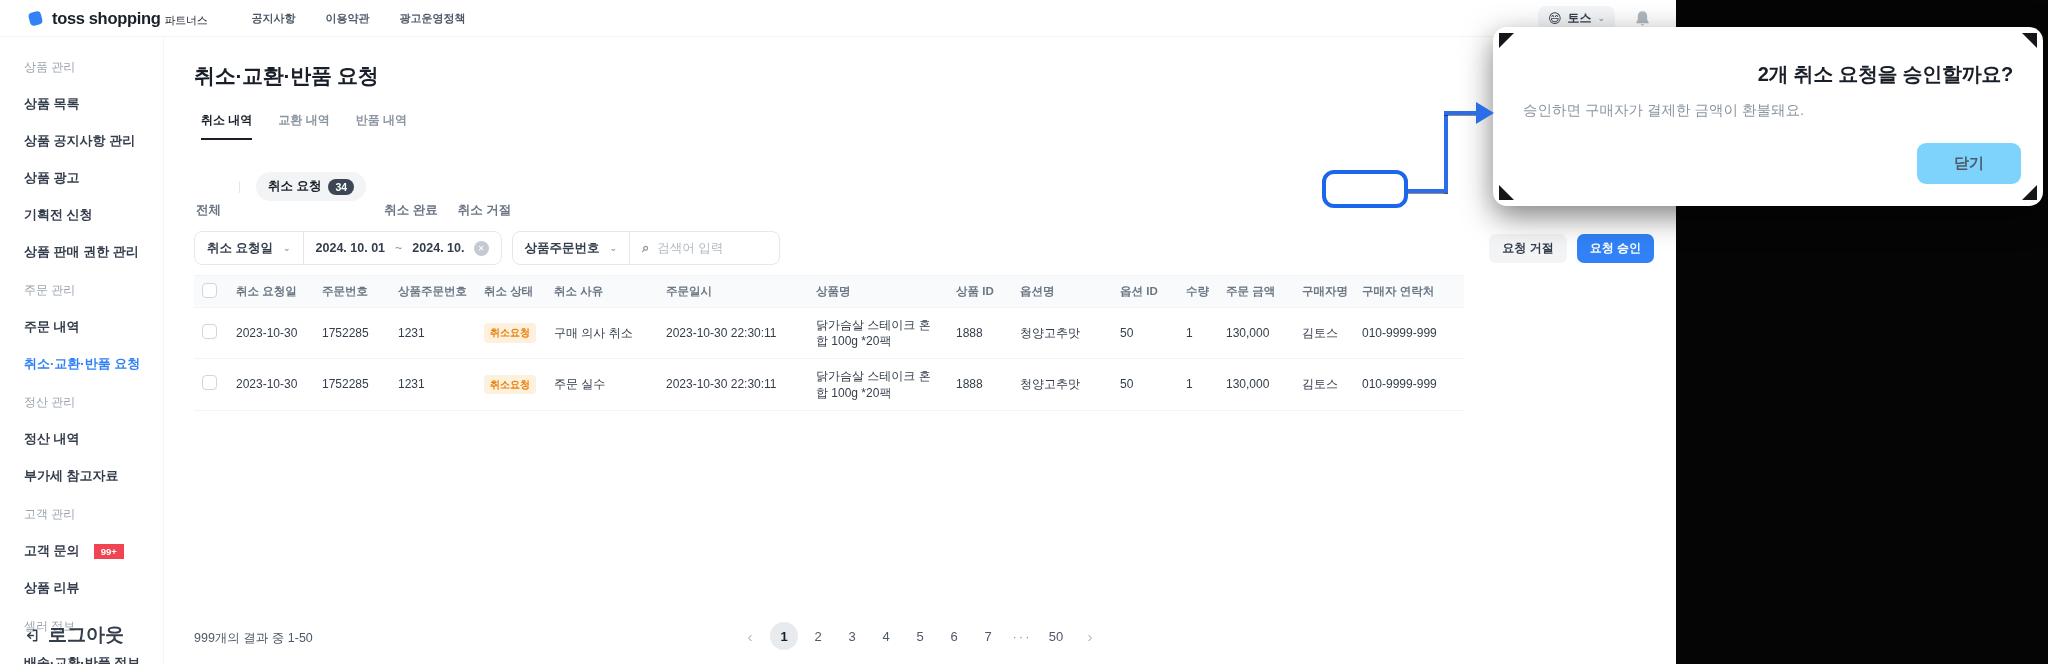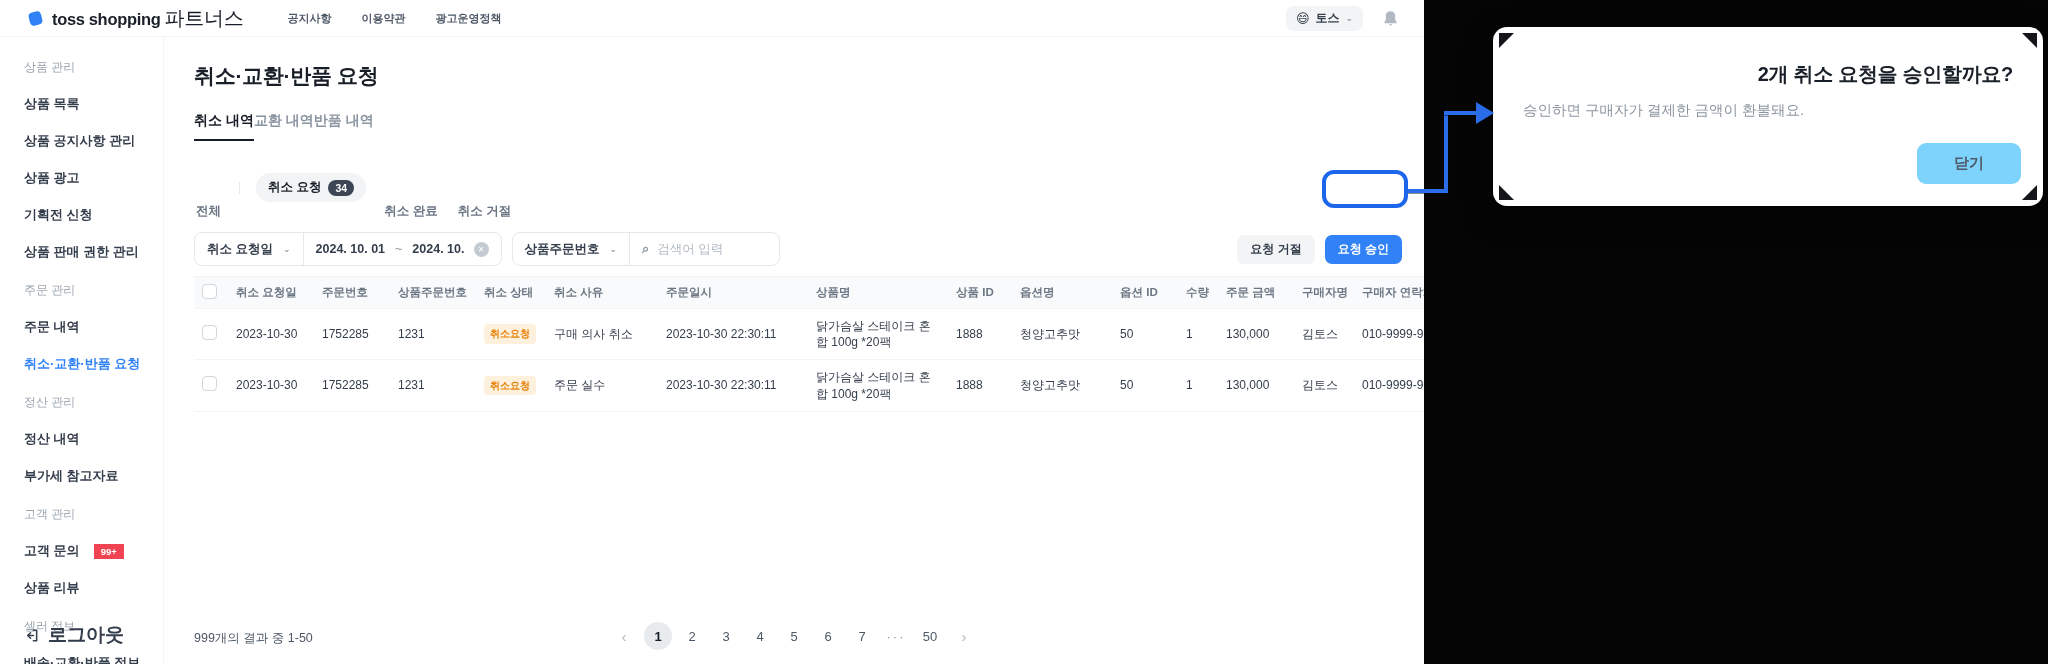--- a/index.html
+++ b/index.html
@@ -5,30 +5,30 @@
   * { box-sizing: border-box; margin: 0; padding: 0; }
   html,body { width:2048px; height:664px; }
   body {
     position: relative;
     background: #050505;
     font-family: "Liberation Sans", "DejaVu Sans", sans-serif;
     color: #191f28;
     overflow: hidden;
   }
   
-  .app { position:absolute; left:0; top:0; width:1424px; height:664px; background:#fff; overflow:hidden; }
+  .app { position:absolute; left:0; top:0; width:1676px; height:664px; background:#fff; overflow:hidden; }
 
   
   .navbar { height:37px; display:flex; align-items:center; padding:0 26px; border-bottom:1px solid #f2f4f6; }
   .logo { display:flex; align-items:center; gap:7px; }
   .logo-symbol { width:19px; height:19px; }
   .logo-text { font-size:16.5px; letter-spacing:-0.3px; display:flex; gap:4px; align-items:baseline; }
   .logo-toss { font-weight:800; }
   .logo-shopping { font-weight:700; }
-  .logo-partners { font-weight:500; font-size:20px; }
+  .logo-partners { font-weight:500; font-size:11px; }
   .nav-links { display:flex; gap:30px; margin-left:44px; font-size:11px; font-weight:600; color:#4e5968; }
   .nav-link { cursor:pointer; }
   .nav-right { margin-left:auto; display:flex; align-items:center; gap:20px; }
   .user-chip { background:#f2f4f6; border-radius:8px; padding:4px 10px; font-size:12px; font-weight:700; color:#333d4b; display:flex; align-items:center; gap:6px; }
   .user-emoji { font-size:13px; }
   .chev-sm { font-size:9px; color:#8b95a1; }
   .bell { width:15px; height:17px; color:#b0b8c1; }
 
   
   .main { display:flex; height:627px; }
@@ -39,21 +39,21 @@
   .side-label:first-child { margin-top:8px; }
   .side-item { font-size:13px; font-weight:600; color:#333d4b; margin-top:19px; display:flex; align-items:center; cursor:pointer; }
   .side-item.active { color:#3182f6; font-weight:700; }
   .badge-99 { margin-left:14px; background:#f04452; color:#fff; font-size:9.5px; font-weight:700; padding:2px 7px; border-radius:0; }
   .logout { position:absolute; bottom:16px; left:24px; display:flex; gap:9px; align-items:center; font-size:19px; font-weight:600; color:#333d4b; cursor:pointer; }
   .logout svg { width:15px; height:15px; }
 
   
   .content { flex:1; position:relative; padding:25px 0 0 30px; overflow:hidden; }
   .page-title { font-size:21px; font-weight:800; letter-spacing:-0.3px; }
-  .tabs { display:flex; margin-top:22px; font-size:14px; font-weight:600; color:#8b95a1; }
+  .tabs { display:flex; gap:26px; margin-top:22px; font-size:12px; font-weight:600; color:#8b95a1;margin-left:7px; }
   .tab { padding-bottom:9px; cursor:pointer; }
   .tab.active { color:#191f28; font-weight:800; border-bottom:2.5px solid #191f28; }
 
   .chips { display:flex; align-items:center; gap:16px; margin-top:8px; font-size:12.5px; font-weight:600; color:#6b7684; }
   .chip { cursor:pointer; padding:6px 2px;margin-top:48px; }
   .chip-divider { width:1px; height:12px; background:#e5e8eb; }
   .chip-pill { display:flex; align-items:center; gap:7px; background:#f2f4f6; border-radius:18px; padding:6px 12px; color:#191f28; font-weight:800; cursor:pointer; }
   .chip-count { background:#3c4654; color:#fff; border-radius:10px; font-size:10.5px; font-weight:700; padding:2px 7px; }
 
   .controls { display:flex; align-items:center; gap:10px; margin-top:6px; position:relative; height:34px; }

